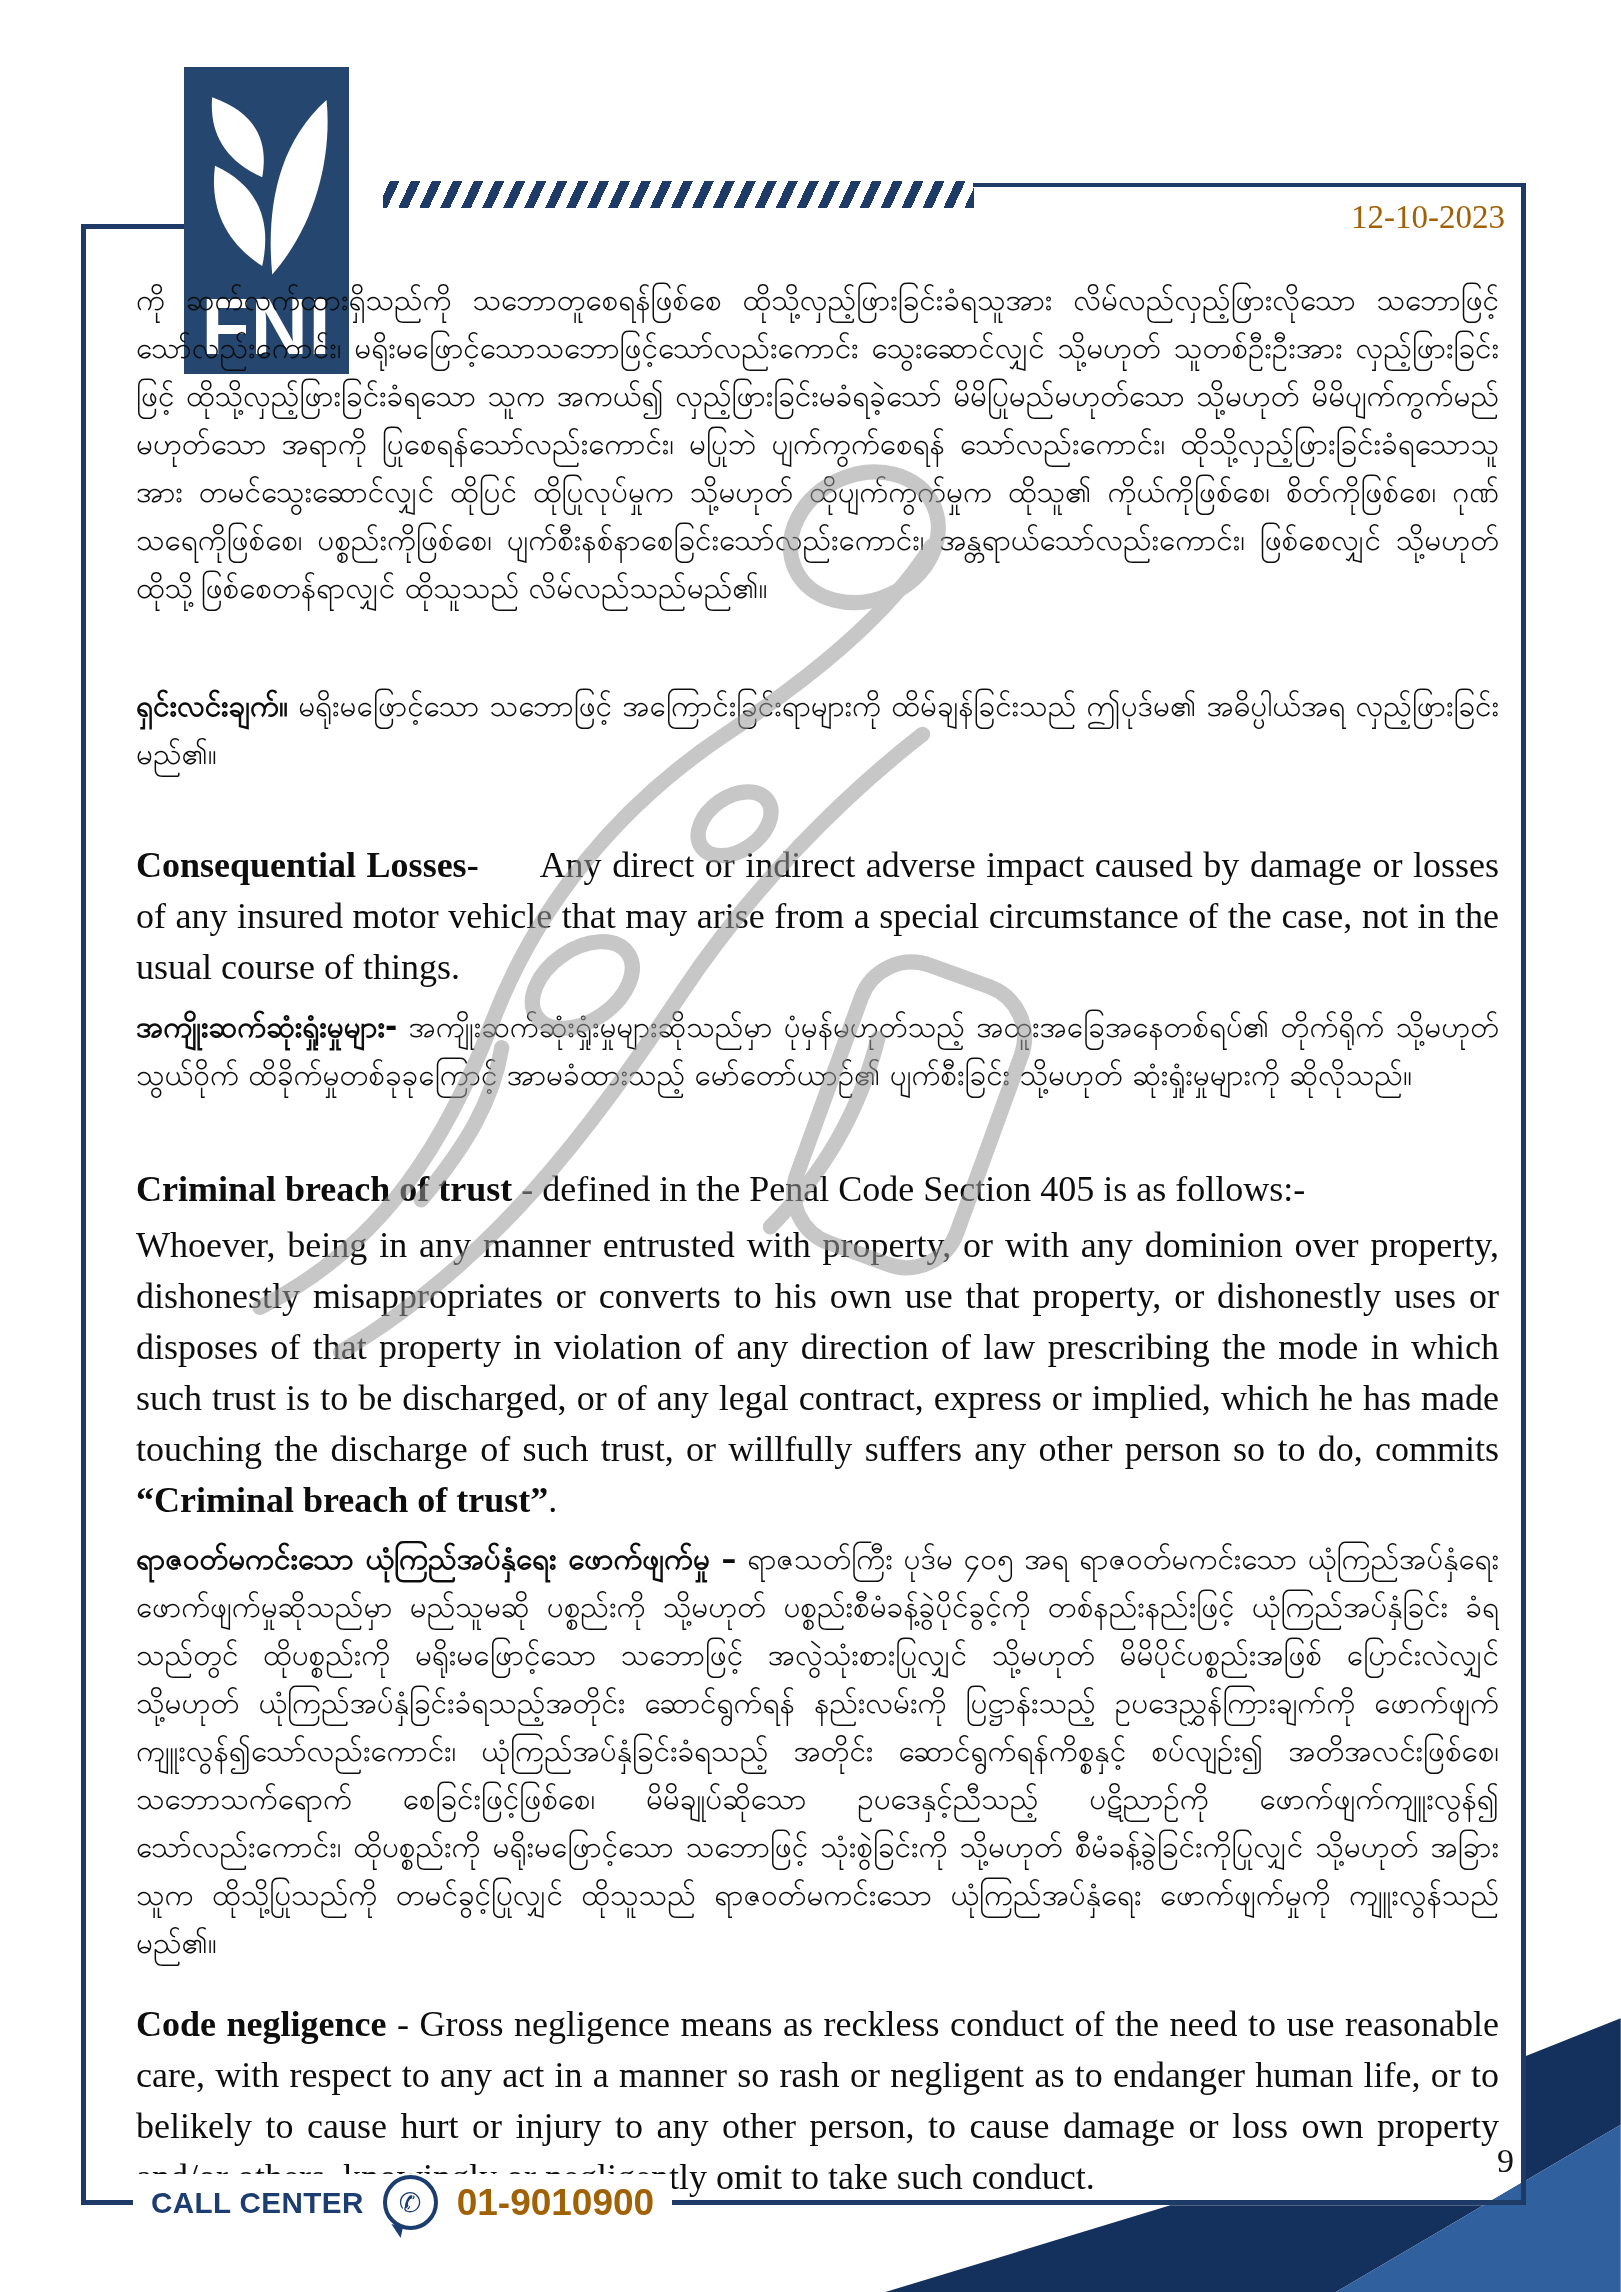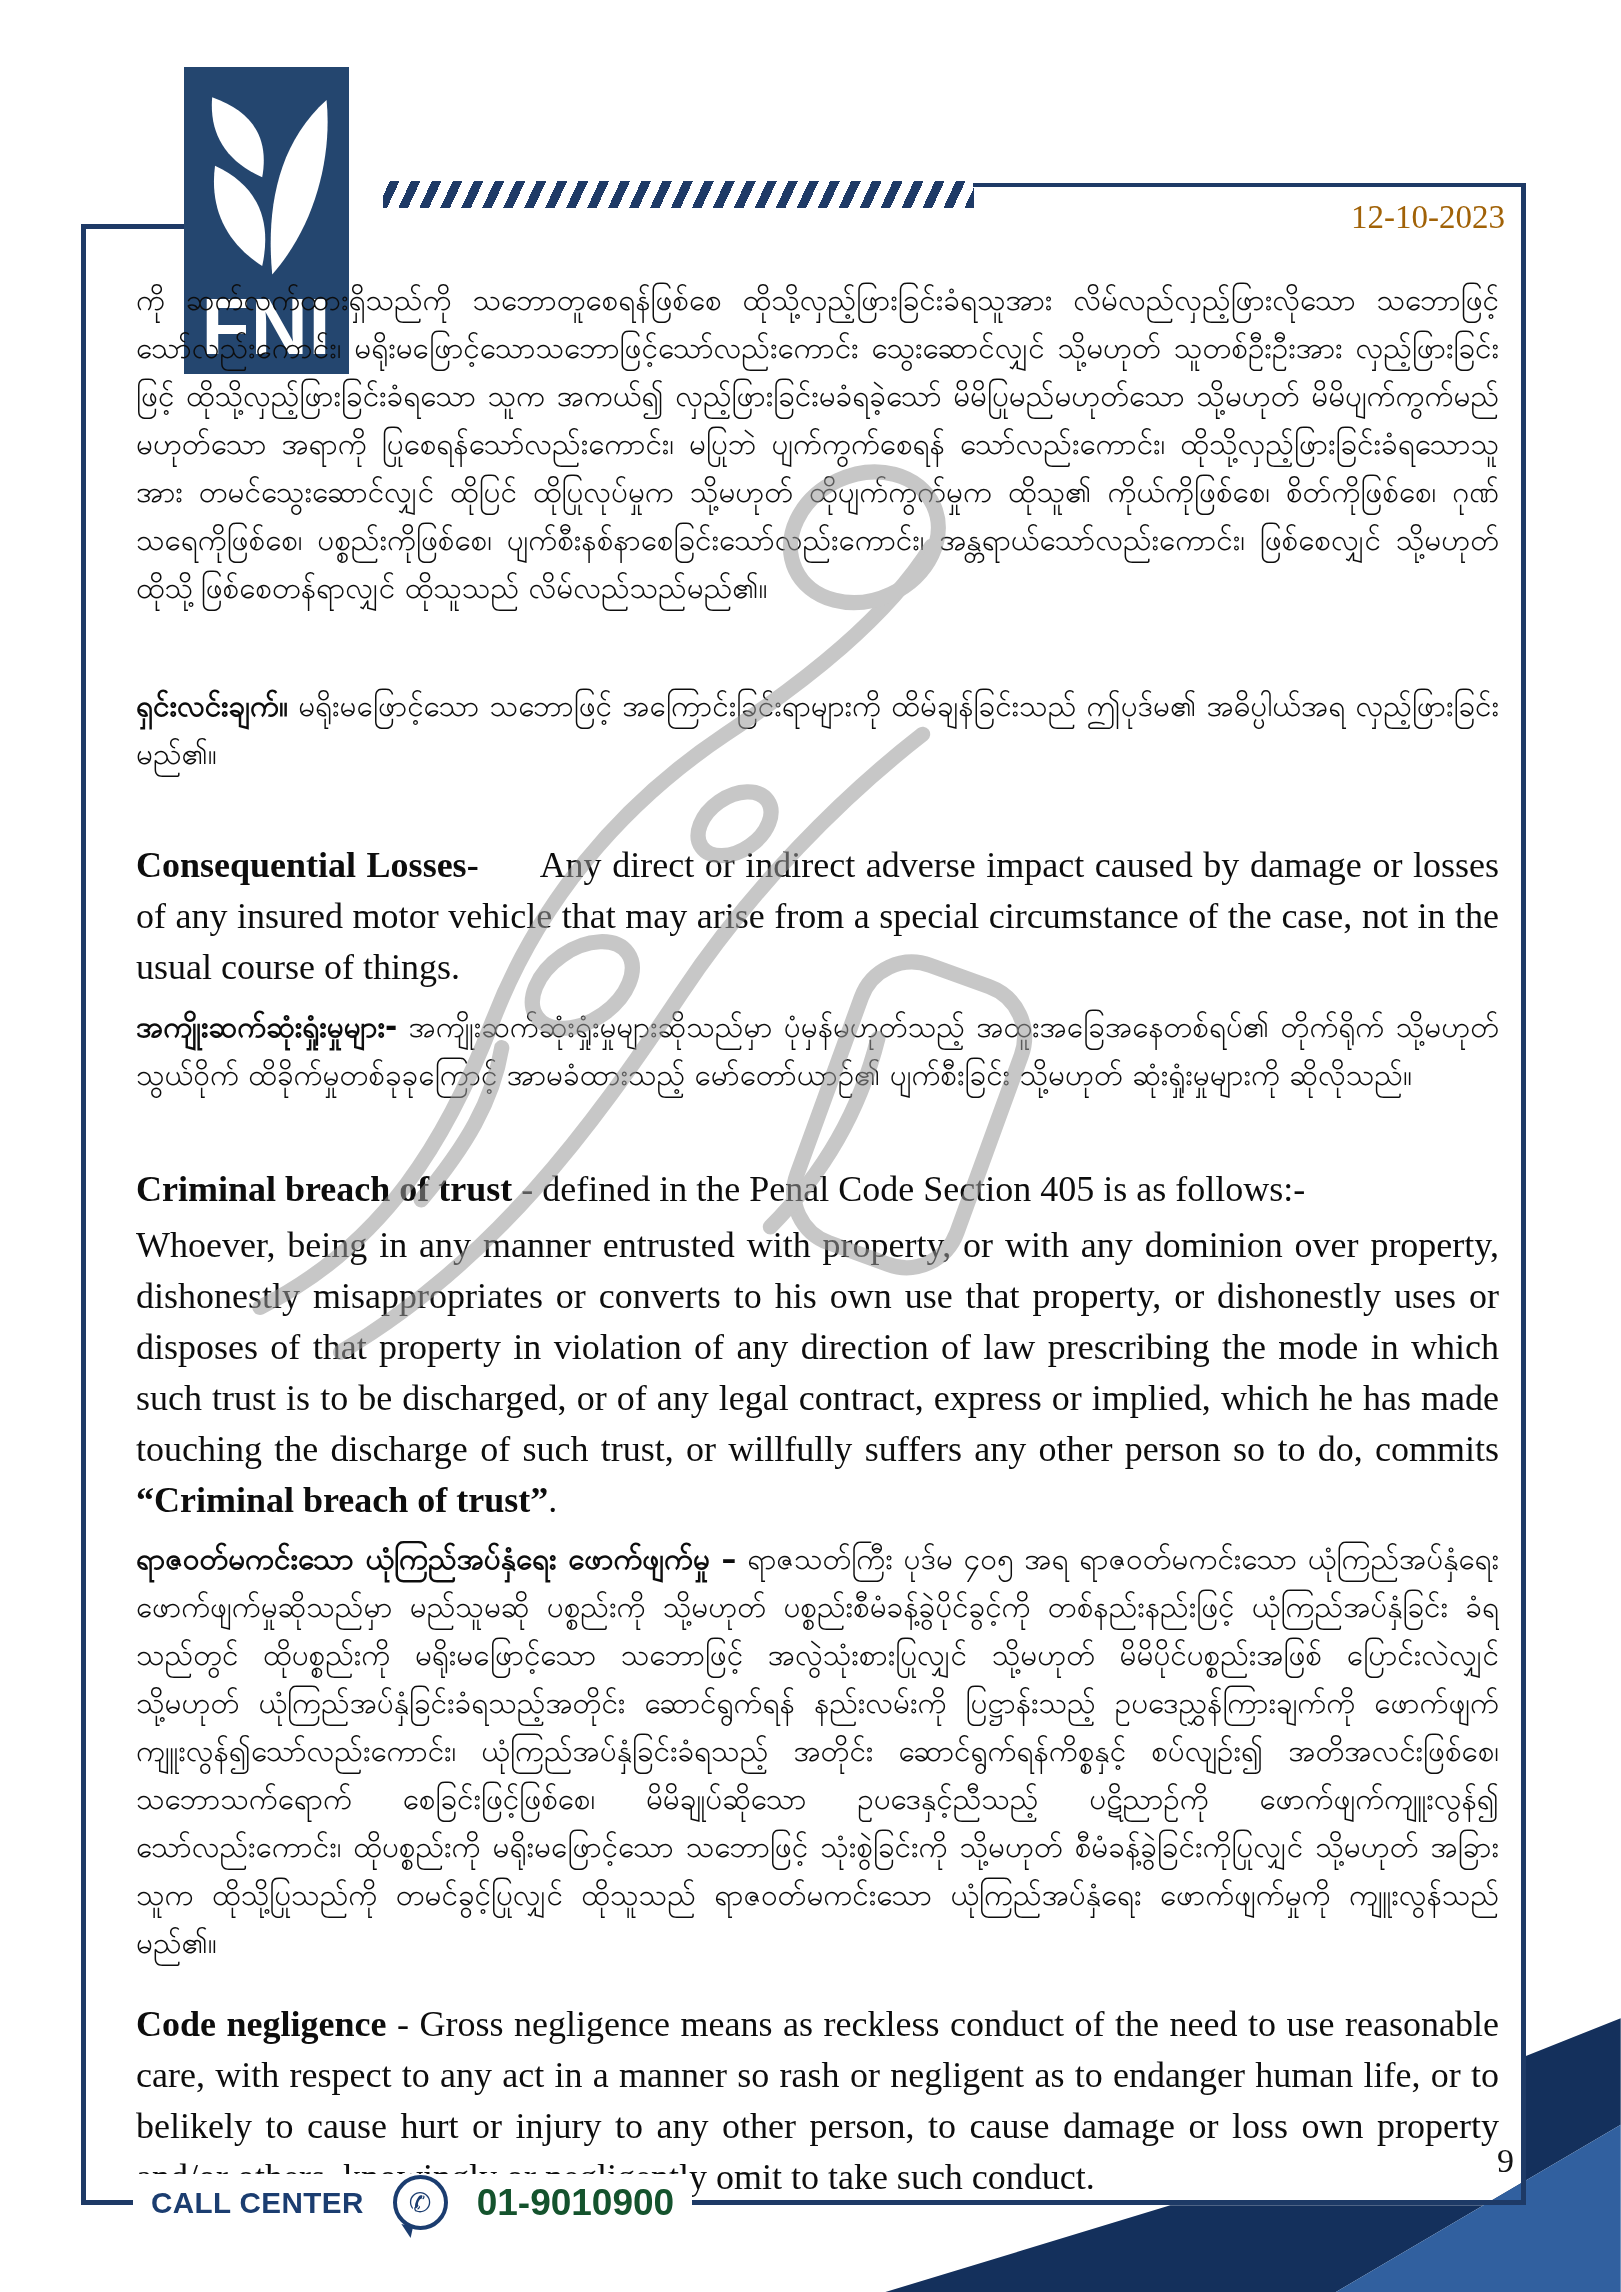--- a/index.html
+++ b/index.html
@@ -45,38 +45,38 @@
   #cons-mm{top:1003px;height:150px;}
   #cbt-head{top:1164px;height:54px;}
   #cbt-body{top:1220px;height:308px;}
   #cbt-mm{top:1535px;height:433px;}
   #gross{top:1999px;height:202px;}
   
   #watermark{position:absolute;left:197px;top:394px;width:896px;height:985px;z-index:2;pointer-events:none;opacity:.55;}
   
   #call-center{
     position:absolute;left:133px;top:2174px;z-index:3;background:#ffffff;
-    display:flex;align-items:center;gap:29px;padding:0 18px;height:57px;
+    display:flex;align-items:center;gap:19px;padding:0 18px;height:57px;
   }
   #call-center-label{
     font-family:"Liberation Sans",sans-serif;font-weight:700;font-size:29.6px;
     color:#1b3d70;letter-spacing:0.4px;white-space:nowrap;
   }
   #phone-icon{
     width:47px;height:47px;border:4.5px solid #1b3d70;border-radius:50%;
     display:flex;align-items:center;justify-content:center;position:relative;flex:0 0 auto;
   }
   #phone-icon .glyph{font-family:"DejaVu Sans",sans-serif;font-size:27px;color:#1b3d70;line-height:1;}
   #phone-icon::after{
     content:"";position:absolute;left:3.6px;bottom:-10.7px;width:0;height:0;
     border-left:12.5px solid transparent;border-top:12.5px solid #1b3d70;transform:rotate(12deg);
   }
   #phone-number{
     font-family:"Liberation Sans",sans-serif;font-weight:700;font-size:37px;
-    color:#14532d;white-space:nowrap;
+    color:#a16207;white-space:nowrap;
   }
   #page-number{
     position:absolute;left:1433px;top:2142px;width:81px;text-align:right;
     font-size:34px;color:#141414;z-index:3;
   }
   
   #bottom-ribbons{position:absolute;left:0;top:1917px;width:1621px;height:376px;z-index:0;}
 </style>
 </head>
 <body>

